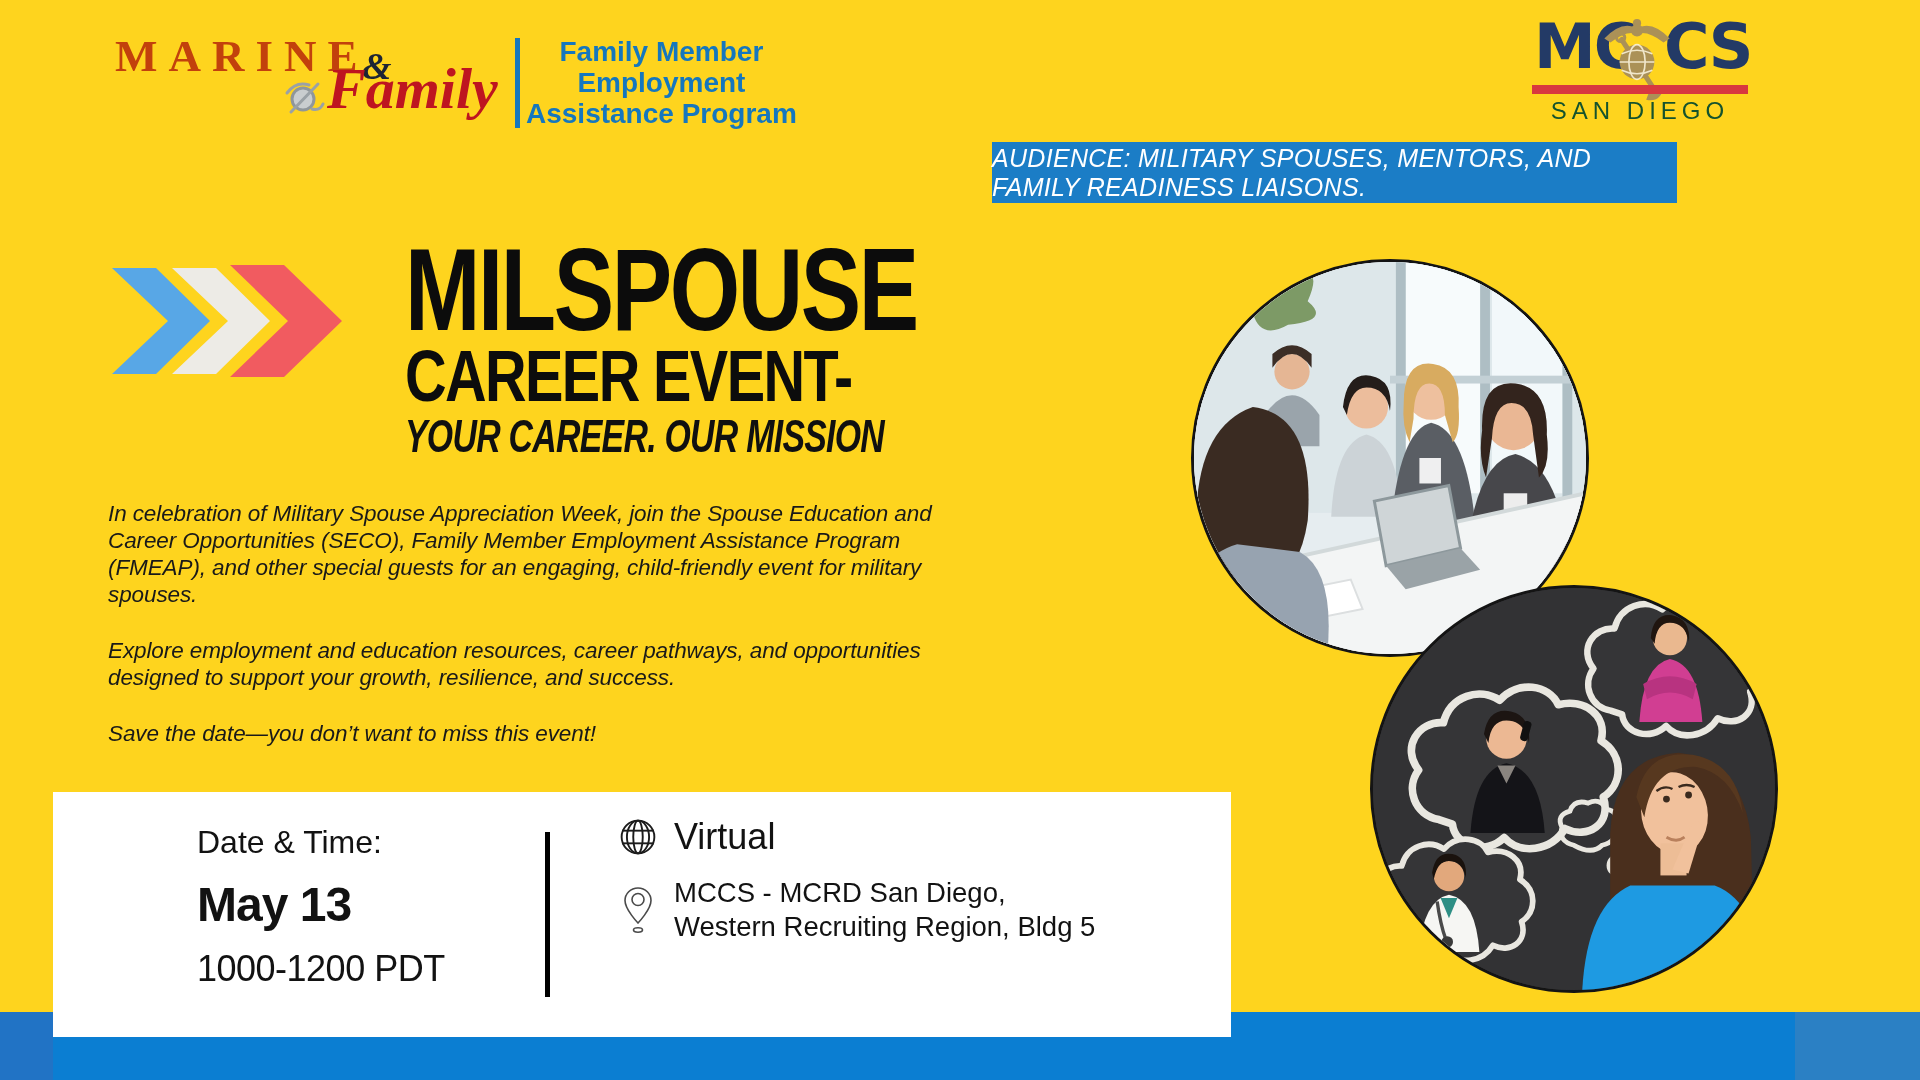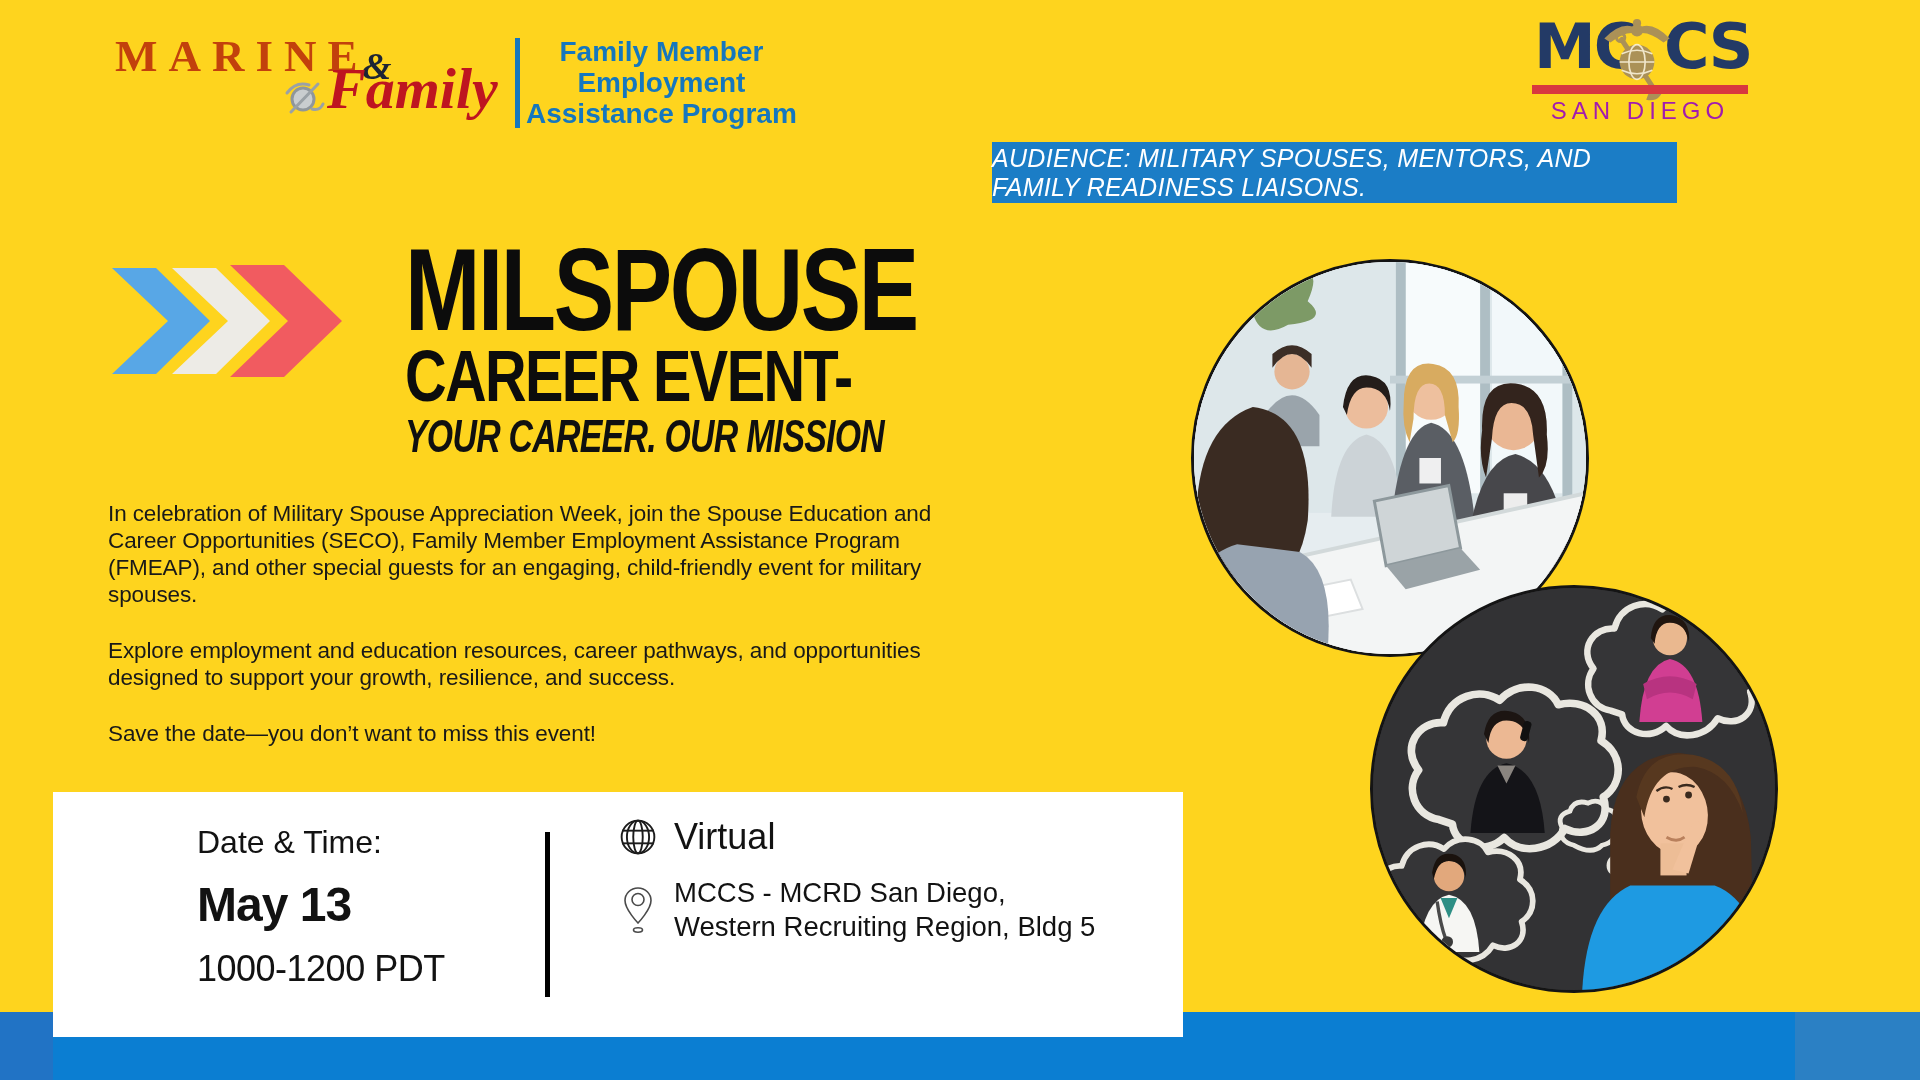--- a/index.html
+++ b/index.html
@@ -27,44 +27,44 @@
 
   
   .mccs{position:absolute;left:1528px;top:24px;width:226px;height:96px;}
   .mccs-mc,.mccs-cs{position:absolute;top:-14px;font-family:"DejaVu Sans",sans-serif;font-weight:700;
     font-size:62px;letter-spacing:-2px;color:#233A66;}
   .mccs-mc{left:6px;}
   .mccs-cs{left:136px;}
   .mccs-ega{position:absolute;left:74px;top:-10px;width:70px;height:98px;}
   .mccs-redbar{position:absolute;left:4px;top:61px;width:216px;height:9px;background:#D8393F;}
   .mccs-city{position:absolute;left:0;top:73px;width:224px;text-align:center;font-size:24px;
-    letter-spacing:5px;color:#a21caf;}
+    letter-spacing:5px;color:#14532d;}
 
   
   .banner{position:absolute;left:992px;top:142px;width:685px;height:61px;background:#1B7DC6;
     display:flex;align-items:center;justify-content:center;}
   .banner span{font-style:italic;font-size:25px;color:#ffffff;letter-spacing:.3px;}
 
   
   .chevrons{position:absolute;left:110px;top:264px;}
 
   
   .title-main{position:absolute;left:405px;top:232px;font-size:116px;font-weight:700;line-height:1;
     letter-spacing:-3px;color:#0C0C0C;transform:scaleX(.78);transform-origin:left top;white-space:nowrap;}
   .title-sub{position:absolute;left:405px;top:340px;font-size:72px;font-weight:700;line-height:1;
     letter-spacing:-2px;color:#0C0C0C;transform:scaleX(.80);transform-origin:left top;white-space:nowrap;}
   .title-tag{position:absolute;left:405px;top:412px;font-size:47px;font-weight:700;font-style:italic;
     line-height:1;letter-spacing:-1px;color:#101010;transform:scaleX(.72);transform-origin:left top;white-space:nowrap;}
 
   
   .copy{position:absolute;left:108px;top:500px;width:980px;color:#191919;}
-  .copy p{margin:0 0 29px 0;font-size:22.5px;line-height:27px;white-space:pre-line;letter-spacing:-.1px;}
-
-  
-  .card{position:absolute;left:53px;top:792px;width:1130px;height:245px;background:#ffffff;}
+  .copy p{margin:0 0 29px 0;font-size:22.5px;line-height:27px;white-space:pre-line;letter-spacing:-.1px;font-style:italic;}
+
+  
+  .card{position:absolute;left:53px;top:792px;width:1130px;height:245px;background:#ffffff;padding-left:48px;}
   .card .dt{position:absolute;left:144px;top:32px;color:#121212;}
   .dt-label{font-size:32px;margin-bottom:16px;}
   .dt-date{font-size:48px;font-weight:700;margin-bottom:16px;letter-spacing:-1px;}
   .dt-time{font-size:36px;letter-spacing:-.5px;}
   .card-divider{position:absolute;left:492px;top:40px;width:5px;height:165px;background:#000000;}
   .card .loc{position:absolute;left:565px;top:24px;color:#121212;}
   .loc-label{font-size:36px;margin-bottom:20px;letter-spacing:-.5px;}
   .loc-row{display:flex;align-items:center;margin-bottom:18px;}
   .loc-row .ic{flex:0 0 auto;margin-right:16px;display:flex;align-items:center;justify-content:center;width:40px;}
   .loc-virtual{font-size:36px;text-align:center;}

